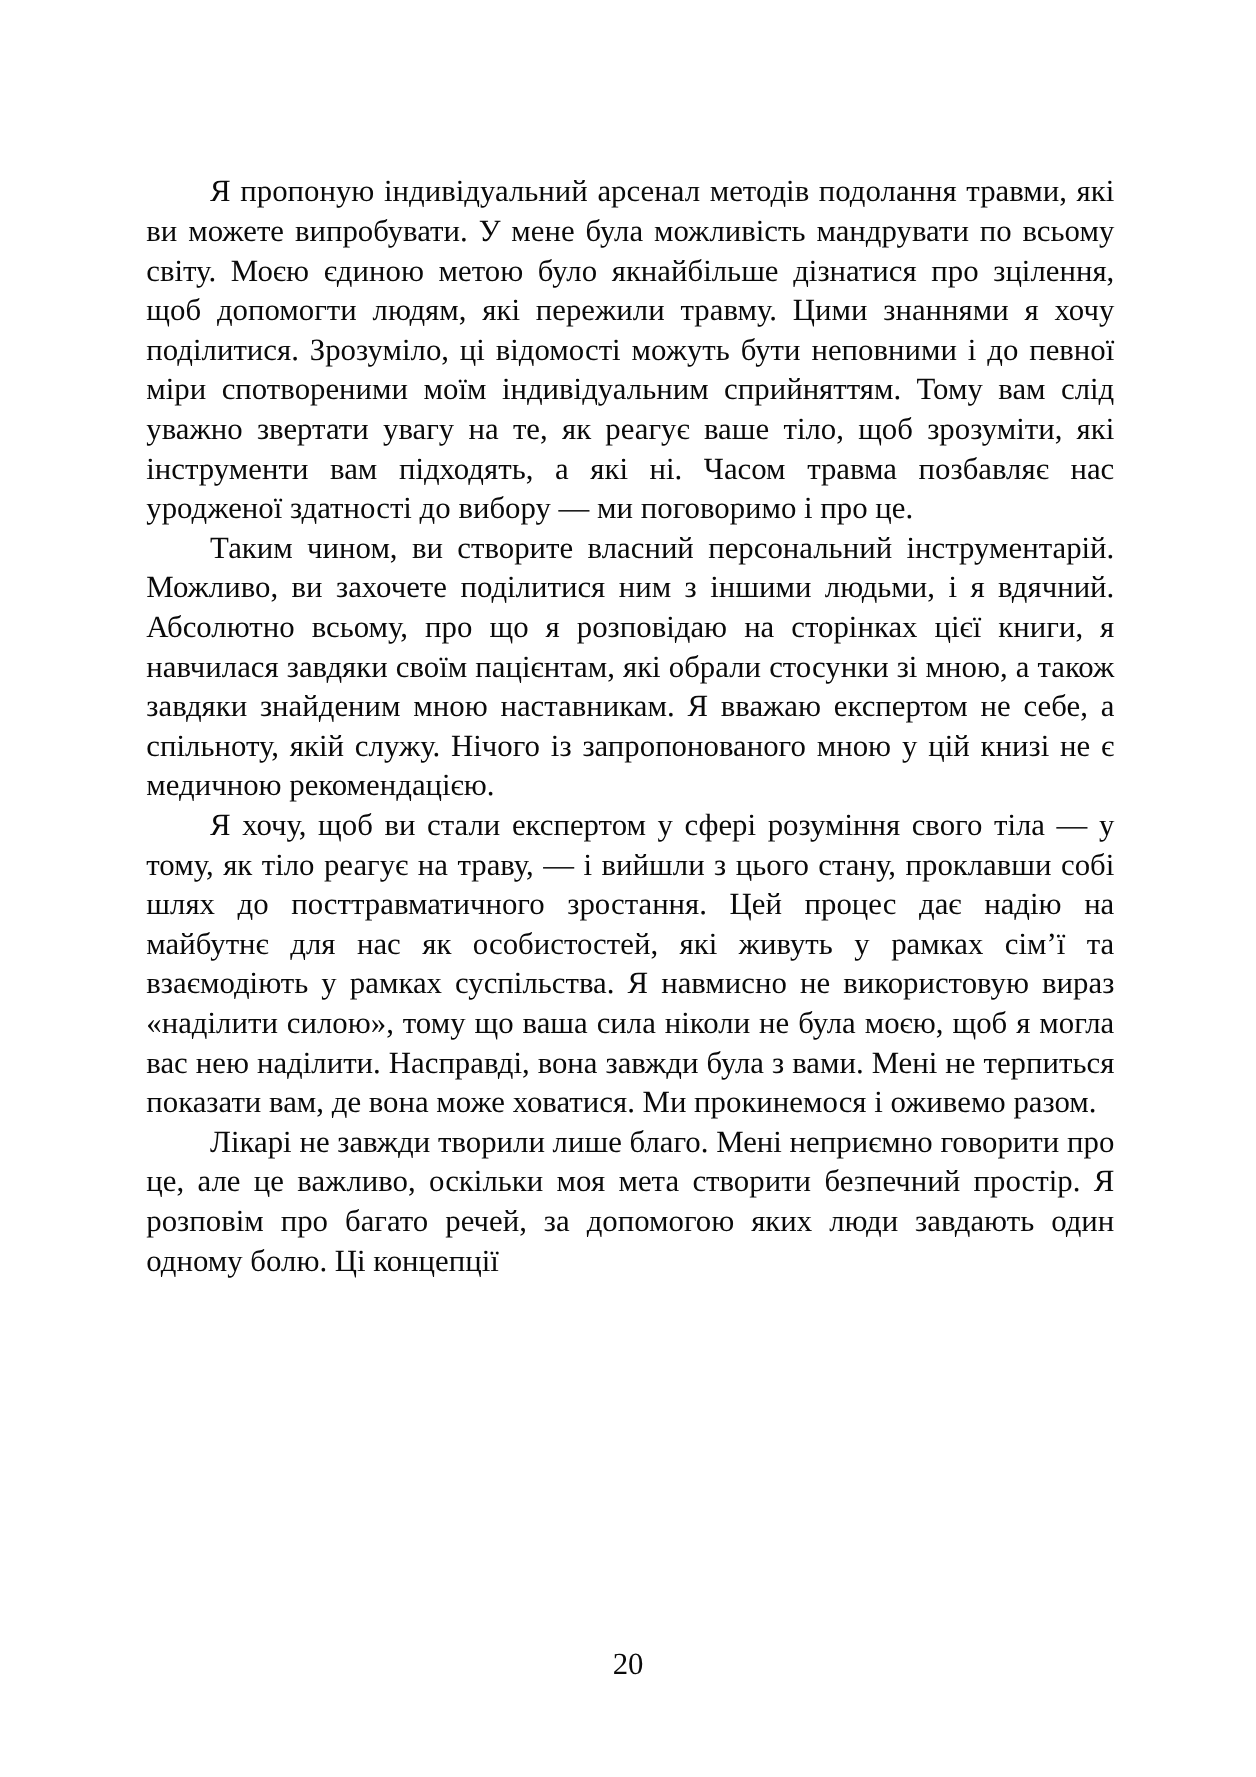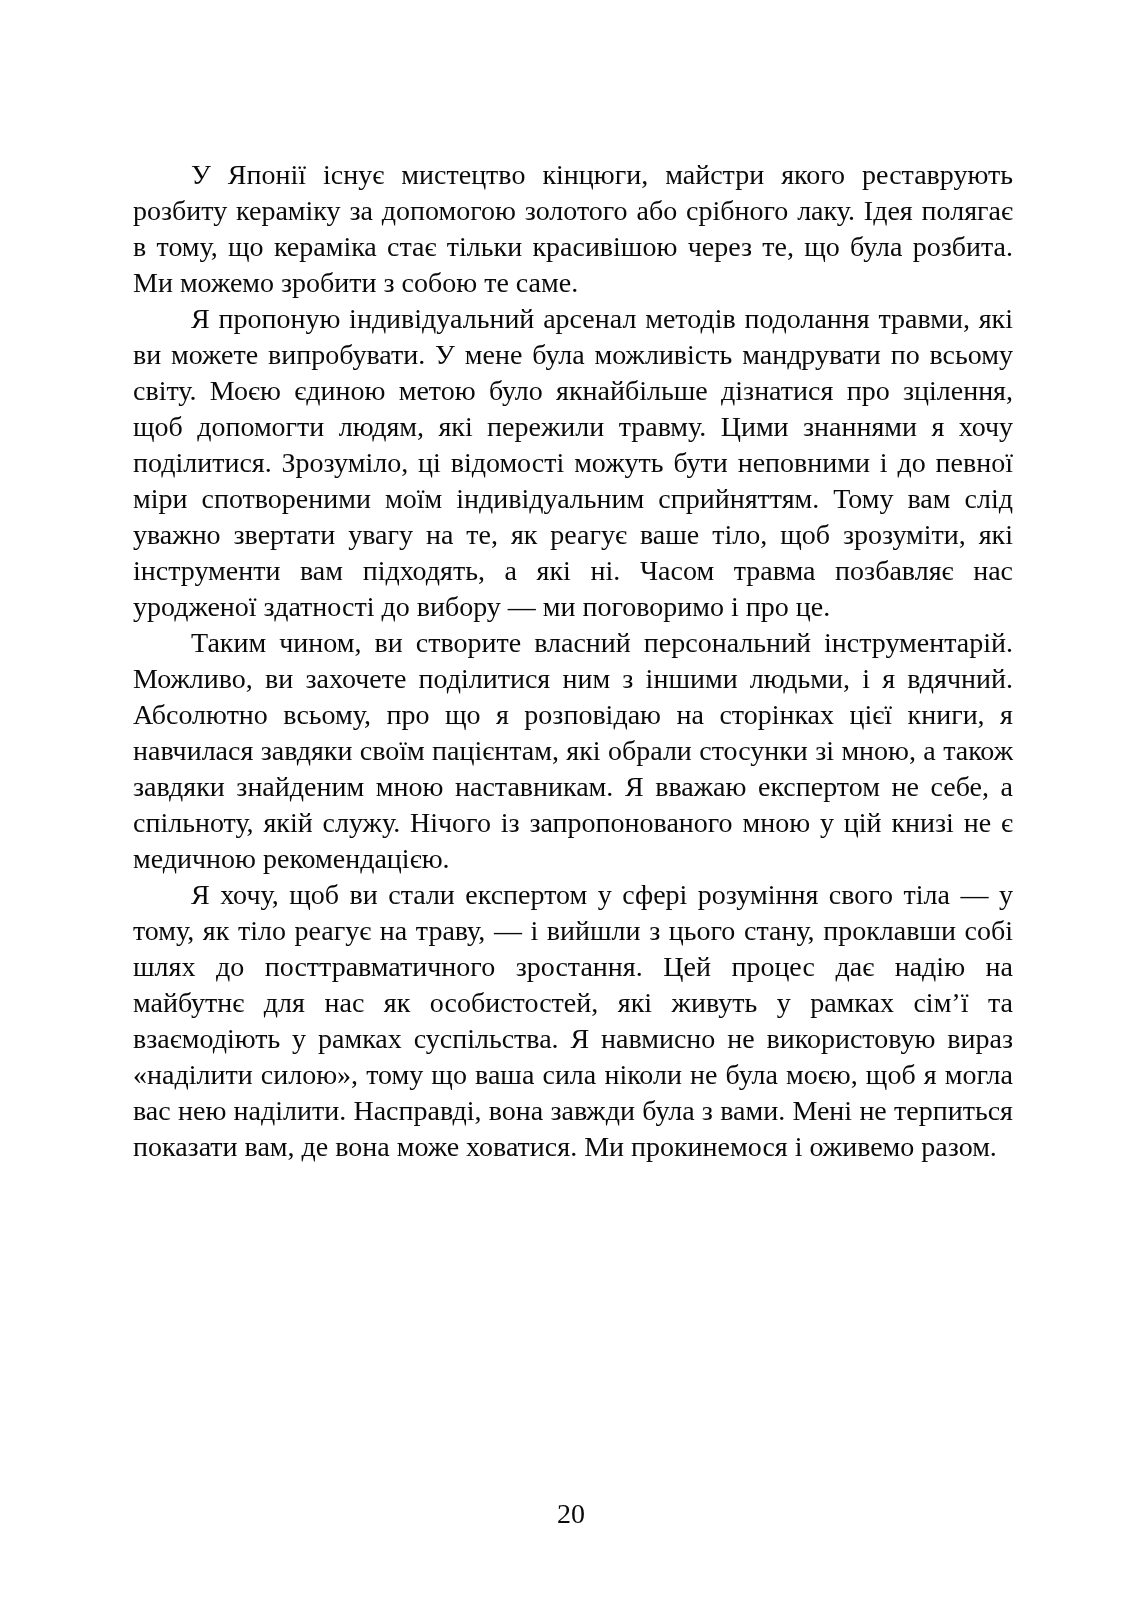--- a/index.html
+++ b/index.html
@@ -49,19 +49,19 @@
     font-size: 28px;
     line-height: 36px;
     color: #0a0a0a;
   }
 </style>
 </head>
 <body>
 
 <main class="page">
   <section class="text-block">
-    <p class="para">У Японії існує мистецтво кінцюги, майстри якого реставрують розбиту кераміку за допомогою золотого або срібного лаку. Ідея полягає в тому, що кераміка стає тільки красивішою через те, що була розбита. Ми можемо зробити з собою те саме.</p>
     <p class="para">Я пропоную індивідуальний арсенал методів подолання травми, які ви можете випробувати. У мене була можливість мандрувати по всьому світу. Моєю єдиною метою було якнайбільше дізнатися про зцілення, щоб допомогти людям, які пережили травму. Цими знаннями я хочу поділитися. Зрозуміло, ці відомості можуть бути неповними і до певної міри спотвореними моїм індивідуальним сприйняттям. Тому вам слід уважно звертати увагу на те, як реагує ваше тіло, щоб зрозуміти, які інструменти вам підходять, а які ні. Часом травма позбавляє нас уродженої здатності до вибору — ми поговоримо і про це.</p>
     <p class="para">Таким чином, ви створите власний персональний інструментарій. Можливо, ви захочете поділитися ним з іншими людьми, і я вдячний. Абсолютно всьому, про що я розповідаю на сторінках цієї книги, я навчилася завдяки своїм пацієнтам, які обрали стосунки зі мною, а також завдяки знайденим мною наставникам. Я вважаю експертом не себе, а спільноту, якій служу. Нічого із запропонованого мною у цій книзі не є медичною рекомендацією.</p>
     <p class="para">Я хочу, щоб ви стали експертом у сфері розуміння свого тіла — у тому, як тіло реагує на траву, — і вийшли з цього стану, проклавши собі шлях до посттравматичного зростання. Цей процес дає надію на майбутнє для нас як особистостей, які живуть у рамках сім’ї та взаємодіють у рамках суспільства. Я навмисно не використовую вираз «наділити силою», тому що ваша сила ніколи не була моєю, щоб я могла вас нею наділити. Насправді, вона завжди була з вами. Мені не терпиться показати вам, де вона може ховатися. Ми прокинемося і оживемо разом.</p>
+    <p class="para">Лікарі не завжди творили лише благо. Мені неприємно говорити про це, але це важливо, оскільки моя мета створити безпечний простір. Я розповім про багато речей, за допомогою яких люди завдають один одному болю. Ці концепції</p>
   </section>
   <div class="page-number">20</div>
 </main>
 
 </body></html>

